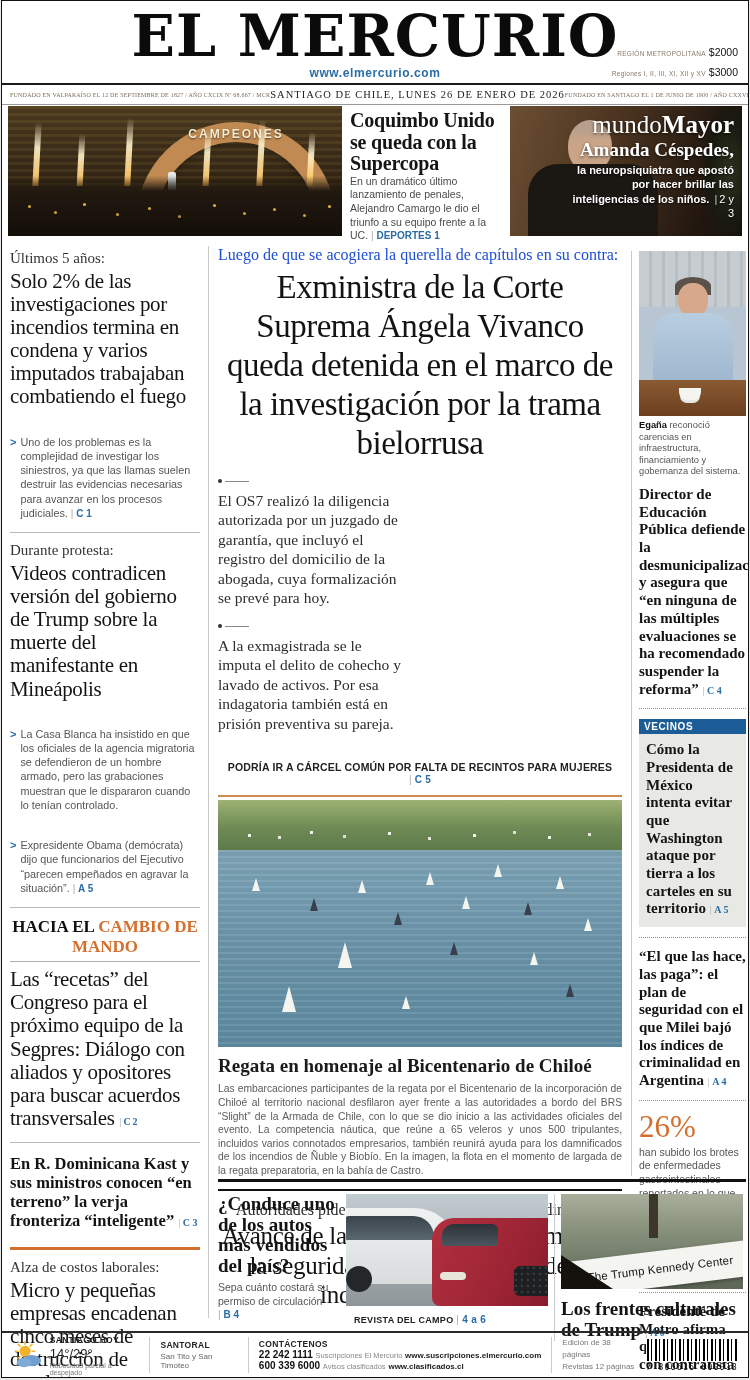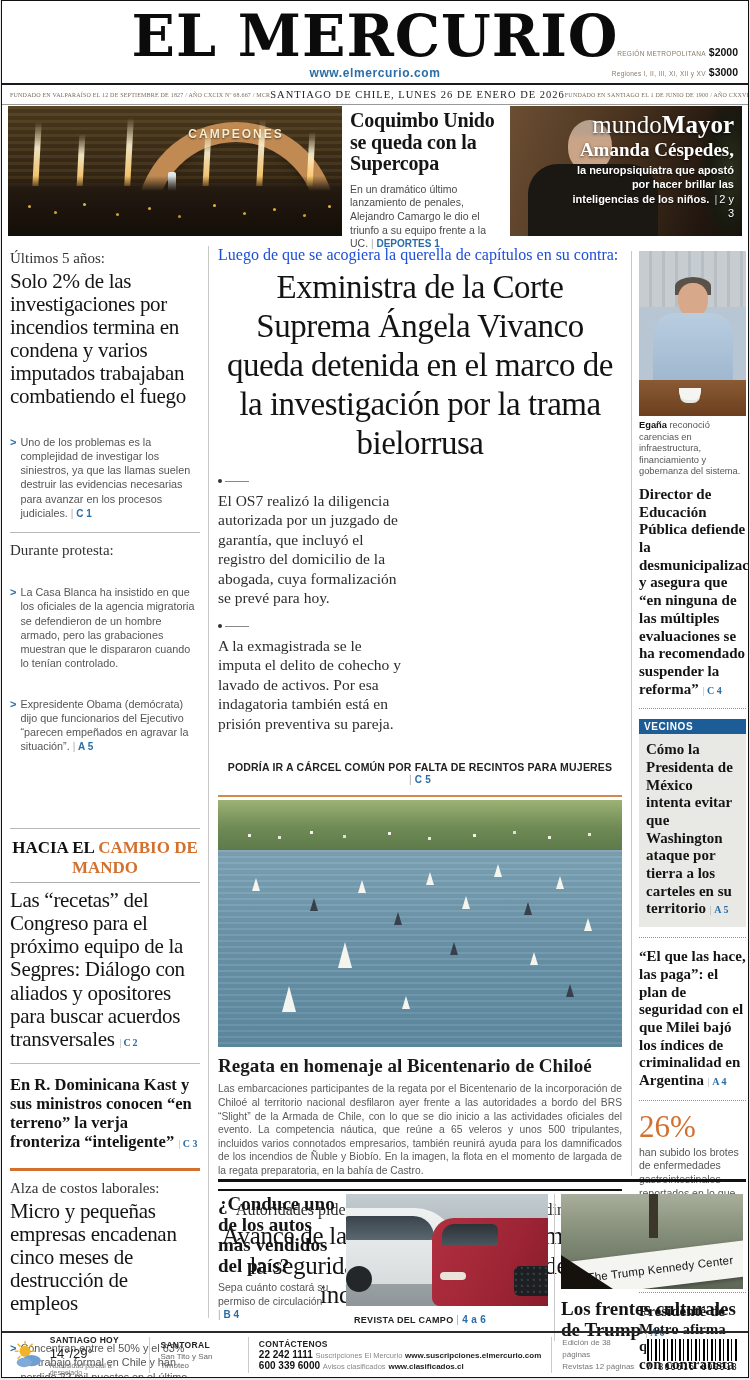--- a/index.html
+++ b/index.html
@@ -7,39 +7,39 @@
   body{font-family:"Liberation Sans",sans-serif;-webkit-font-smoothing:antialiased}
   .page{position:relative;width:748px;height:1378px;margin:0 auto;background:#fff;border:1px solid #111;overflow:hidden}
 
   
   .header{position:absolute;top:0;left:0;right:0;height:104px}
   .masthead{font-family:"DejaVu Serif",serif;font-weight:700;font-size:57px;letter-spacing:1px;text-align:center;color:#0b0b0b;line-height:1;margin-top:6px}
   .site{font-family:"Liberation Sans",sans-serif;text-align:center;color:#2b6ea5;font-weight:bold;font-size:12px;letter-spacing:.6px;margin-top:2px}
   .pricebox{position:absolute;right:10px;top:40px;text-align:right;line-height:1.25}
   .pricebox .row{white-space:nowrap}
   .pricebox .lbl{font-size:6.5px;color:#8a7966;letter-spacing:.3px}
-  .pricebox .val{font-size:10.5px;font-weight:bold;color:#111;margin-left:3px}
+  .pricebox .val{font-size:10.5px;font-weight:normal;color:#111;margin-left:3px}
   .dateline{position:absolute;left:0;right:0;top:82px;height:22px;border-top:2px solid #1a1a1a;border-bottom:1px solid #999;display:flex;justify-content:space-between;align-items:center;padding:0 8px;background:#fff}
   .foundnote{font-family:"Liberation Serif",serif;font-size:6px;color:#7d6c58;letter-spacing:.2px;white-space:nowrap}
   .datemid{font-family:"Liberation Serif",serif;font-size:10.5px;color:#222;letter-spacing:1px;white-space:nowrap}
 
   
   .topstrip{position:absolute;top:105px;left:6px;right:6px;height:131px;display:flex;gap:8px}
   .soccer{position:relative;width:334px;height:130px;background:linear-gradient(to bottom,#4a3a20 0%,#352817 45%,#201709 100%);overflow:hidden;flex:none}
   .stands{position:absolute;inset:0;background:repeating-linear-gradient(to bottom,rgba(190,150,70,.25) 0 3px,rgba(60,40,15,.2) 3px 7px);opacity:.5}
   .arch{position:absolute;left:128px;top:16px;width:200px;height:190px;border:20px solid #c08a52;border-bottom:none;border-radius:110px 110px 0 0;box-shadow:inset 0 0 10px rgba(0,0,0,.4)}
   .archlabel{position:absolute;left:128px;top:21px;width:200px;text-align:center;color:#f8ecd0;font-weight:bold;font-size:12px;letter-spacing:2px;text-shadow:0 1px 2px rgba(0,0,0,.6)}
   .flame{position:absolute;bottom:50px;width:6px;background:linear-gradient(to top,rgba(255,190,80,.95),rgba(255,245,210,.9) 60%,rgba(255,255,255,0));filter:blur(.7px);transform:skewX(-3deg)}
   .crowd{position:absolute;left:0;right:0;bottom:0;height:60px;background:linear-gradient(to top,#130e08 0%,#221910 75%,rgba(34,25,16,0) 100%)}
   .specks{position:absolute;bottom:28px;left:20px;width:3px;height:3px;border-radius:50%;background:#d9a93c;box-shadow:26px 6px #caa13a,55px -2px #e0b34a,88px 8px #caa13a,120px 2px #d9a93c,150px 10px #b8923a,185px -1px #e0b34a,215px 7px #caa13a,245px 3px #d9a93c,275px 9px #caa13a,300px 0 #e0b34a}
   .trophy{position:absolute;left:160px;bottom:44px;width:8px;height:20px;background:linear-gradient(#eee,#9aa);border-radius:2px}
 
   .coq{width:152px;flex:none;padding-top:4px}
   .coq h2{font-family:"Liberation Serif",serif;font-weight:700;font-size:20px;line-height:1.08;color:#151515;letter-spacing:-.2px}
-  .coq p{font-size:10.5px;color:#4a4a4a;line-height:1.3;margin-top:8px}
+  .coq p{font-size:10.5px;color:#4a4a4a;line-height:1.3;margin-top:0}
 
   .mm{position:relative;flex:1;height:130px;background:linear-gradient(105deg,#6b4e33 0%,#49331f 45%,#241810 80%,#16100b 100%);overflow:hidden}
   .mm .head{position:absolute;left:58px;top:14px;width:44px;height:52px;border-radius:50% 50% 46% 46%;background:linear-gradient(#b7a08e 18%,#c9a487 40%)}
   .mm .body{position:absolute;left:18px;top:58px;width:130px;height:80px;border-radius:30px 30px 0 0;background:#1b1713}
   .mm .plant{position:absolute;right:-18px;top:-10px;width:60px;height:150px;background:radial-gradient(closest-side,#2e3320,#181a10 70%,rgba(0,0,0,0) 100%);opacity:.9}
   .mmtext{position:absolute;right:8px;top:6px;width:170px;text-align:right;color:#fff}
   .mmbrand{font-family:"Liberation Serif",serif;font-size:25px;line-height:1;text-shadow:0 1px 3px rgba(0,0,0,.7)}
   .mmbrand .b{font-weight:700}
   .mmname{font-family:"Liberation Serif",serif;font-weight:700;font-size:19px;line-height:1.02;margin-top:3px;text-shadow:0 1px 3px rgba(0,0,0,.7)}
   .mmsum{font-weight:bold;font-size:11px;line-height:1.28;margin-top:4px;text-shadow:0 1px 2px rgba(0,0,0,.8)}
@@ -217,20 +217,21 @@
     <div class="story st1">
       <div class="kicker">Últimos 5 años:</div>
       <div class="lhead">Solo 2% de las investigaciones por incendios termina en condena y varios imputados trabajaban combatiendo el fuego</div>
       <div class="bullet">
           <span class="arr"></span>
           <span class="btext"><span>Uno de los problemas es la complejidad de investigar los siniestros, ya que las llamas suelen destruir las evidencias necesarias para avanzar en los procesos judiciales.</span> <span class="ref">C 1</span></span>
         </div>
     </div>
     <div class="story st2">
       <div class="kicker">Durante protesta:</div>
+      <div class="lhead">Videos contradicen versión del gobierno de Trump sobre la muerte del manifestante en Mineápolis</div>
       <div class="bullet">
           <span class="arr"></span>
           <span class="btext">La Casa Blanca ha insistido en que los oficiales de la agencia migratoria se defendieron de un hombre armado, pero las grabaciones muestran que le dispararon cuando lo tenían controlado.</span>
         </div>
       <div class="bullet">
           <span class="arr"></span>
           <span class="btext"><span>Expresidente Obama (demócrata) dijo que funcionarios del Ejecutivo “parecen empeñados en agravar la situación”.</span> <span class="ref">A 5</span></span>
         </div>
     </div>
     <div class="story cambio">

